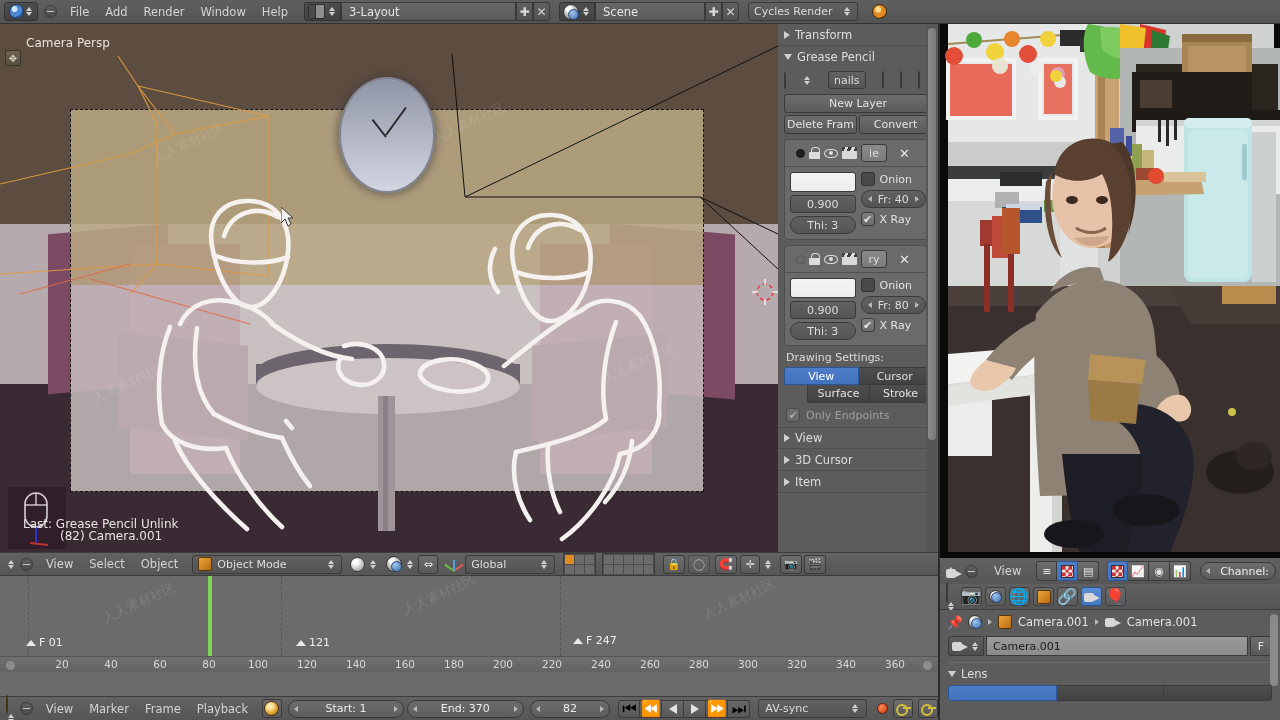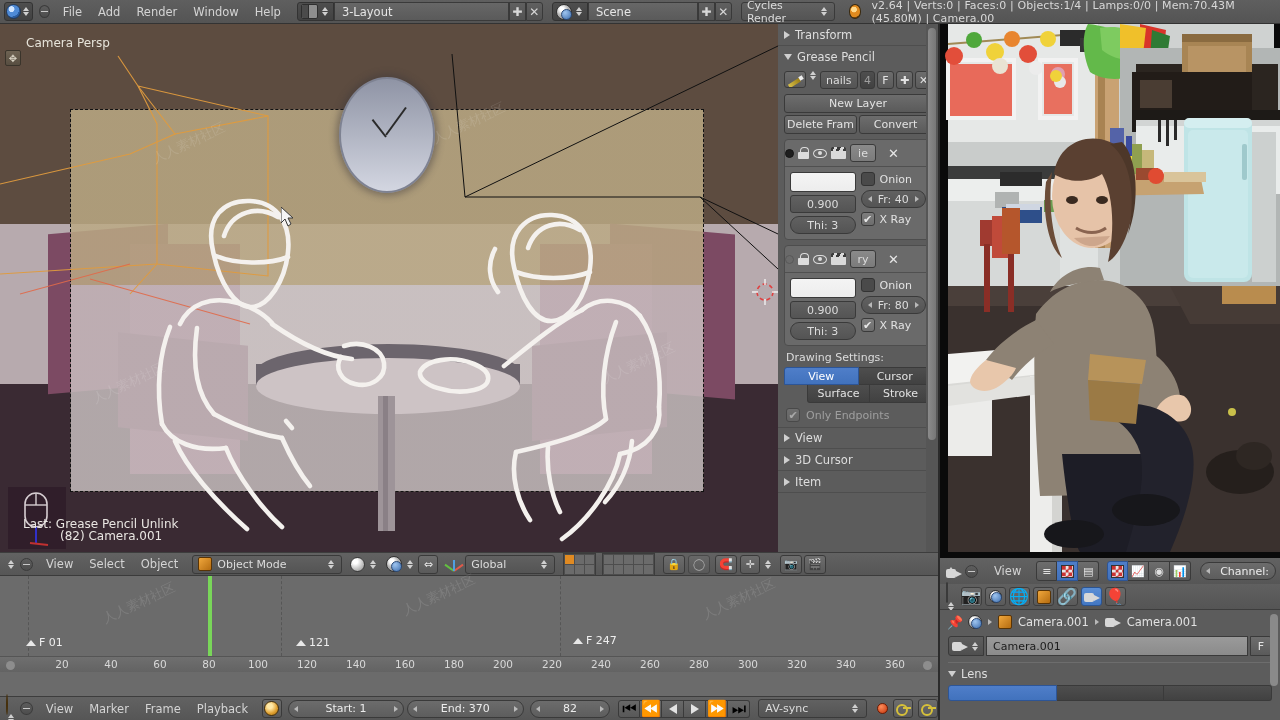--- a/index.html
+++ b/index.html
@@ -143,27 +143,27 @@
 
   
   #props { position:absolute;left:778px;top:24px;width:160px;height:528px;
     background:#5c5c5c;overflow:hidden; }
   #props-scroll { position:absolute;right:0;top:0;width:12px;height:528px;background:#565656; }
   #props-thumb { position:absolute;right:2px;top:4px;width:8px;height:412px;border-radius:4px;
     background:linear-gradient(90deg,#8b8b8b,#777); }
   .pnl-head { display:flex;align-items:center;gap:5px;height:22px;padding:0 6px;
     color:#dedede;font-size:11.5px;border-bottom:1px solid #4e4e4e; }
   .card { background:#6a6a6a;border:1px solid #4d4d4d;border-radius:4px;margin:5px 6px; }
-  .gp-row { display:flex;align-items:flex-start;gap:2px;padding:3px; }
+  .gp-row { display:flex;align-items:center;gap:16px;padding:3px; }
   .pencil-ico{width:22px;height:17px;border:1px solid #3a3a3a;border-radius:3px;
     background:linear-gradient(#6b6b6b,#5b5b5b);position:relative;overflow:hidden;}
   .pencil-ico:before{content:"";position:absolute;left:3px;top:9px;width:13px;height:4px;
     background:linear-gradient(90deg,#d8c04a,#9a7d14);transform:rotate(-32deg);}
   .pencil-ico:after{content:"";position:absolute;left:14px;top:4px;width:4px;height:4px;background:#eee;transform:rotate(-32deg);}
-  .layerbar { display:flex;align-items:center;gap:4px;padding:4px 0; }
+  .layerbar { display:flex;align-items:center;gap:4px;padding:4px 11px; }
   .lockico{width:11px;height:12px;position:relative;}
   .lockico:before{content:"";position:absolute;left:2px;top:0;width:7px;height:6px;border:1.6px solid #dcdcdc;border-bottom:none;border-radius:4px 4px 0 0;}
   .lockico:after{content:"";position:absolute;left:0;top:5px;width:11px;height:7px;background:#dcdcdc;border-radius:1px;}
   .eyeico{width:14px;height:9px;border-radius:50%/60%;border:1.6px solid #dcdcdc;position:relative;}
   .eyeico:after{content:"";position:absolute;left:4px;top:1.5px;width:4px;height:4px;border-radius:50%;background:#dcdcdc;}
   .clapico{width:15px;height:12px;background:#d9d9d9;border-radius:1px;position:relative;overflow:hidden;}
   .clapico:before{content:"";position:absolute;left:0;top:0;width:15px;height:4px;
     background:repeating-linear-gradient(115deg,#3b3b3b 0 3px,#d9d9d9 3px 6px);}
   .xico{color:#e6e6e6;font-size:13px;font-weight:bold;line-height:1;}
   .colorswatch{background:linear-gradient(#f4f4f4,#ededed);border:1px solid #3a3a3a;border-radius:3px;}
@@ -245,21 +245,20 @@
 
     <div class="field" style="width:110px;height:19px;margin-left:9px;justify-content:space-between;padding:0 5px;">
       <span>Cycles Render</span>
       <span class="spin">
           <i class="u"></i>
           <i class="d"></i>
         </span>
     </div>
 
     <span class="renderlogo"></span>
-    <span id="status-txt">v2.64 | Verts:0 | Faces:0 | Objects:1/4 | Lamps:0/0 | Mem:70.43M (45.80M) | Camera.00</span>
   </div>
 
   <div id="viewport">
     <div id="vp-wall"></div>
     <div id="vp-lowerwall"></div>
     <div id="vp-floordark"></div>
 
     <div class="sofa" style="left:48px;top:205px;width:120px;height:160px;background:#7c4a63;transform:skewY(-5deg);"></div>
     <div class="sofa" style="left:130px;top:220px;width:110px;height:230px;background:#8c5272;"></div>
     <div class="sofa" style="left:118px;top:315px;width:130px;height:95px;background:#6b3a54;transform:skewY(6deg);"></div>

